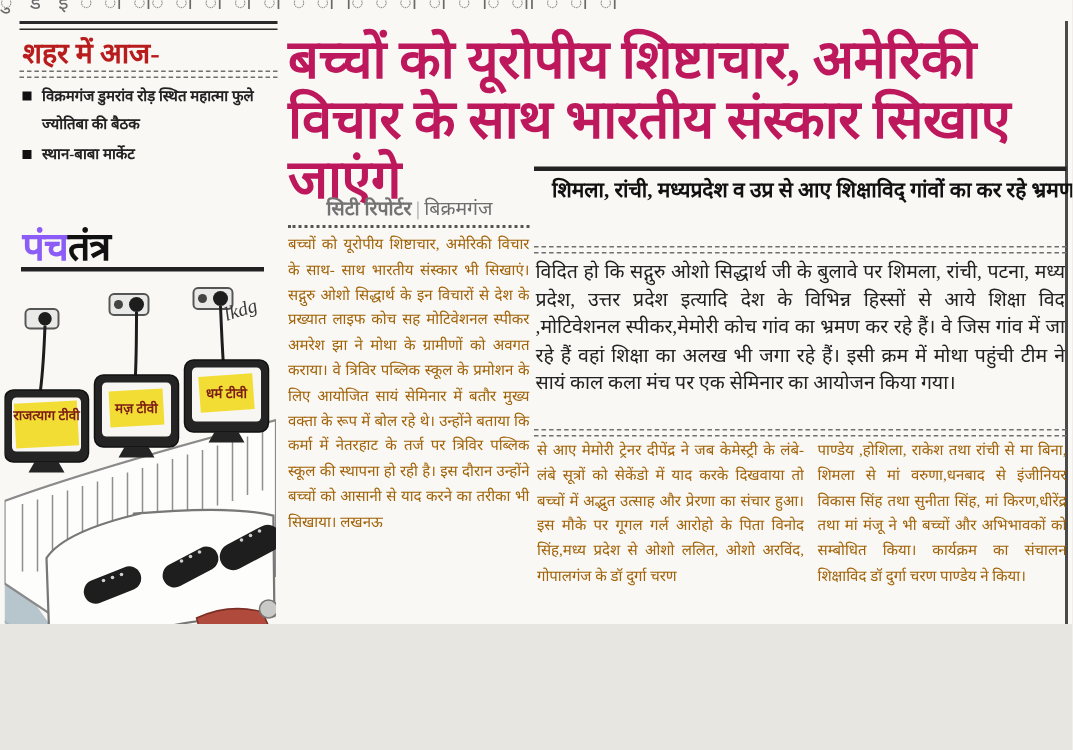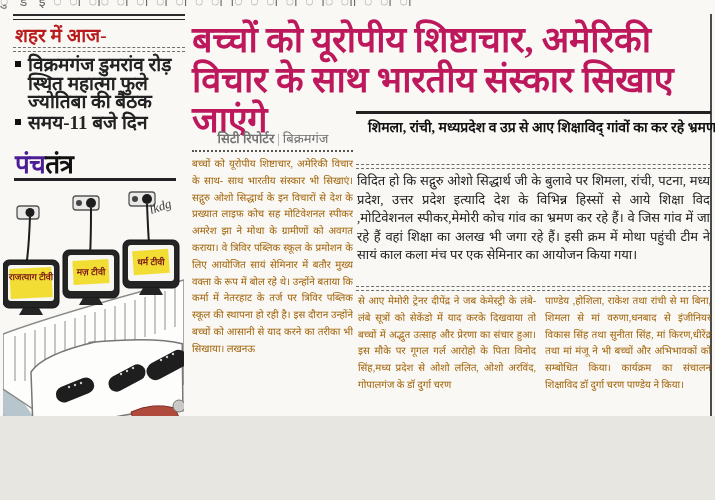--- a/index.html
+++ b/index.html
@@ -13,25 +13,25 @@
   .top-strip{position:absolute;top:0;left:0;width:715px;height:11px;overflow:hidden;color:#6a6a6a;}
   .top-strip span{position:relative;top:-9px;display:block;font-size:14px;letter-spacing:4px;white-space:nowrap;}
   
   .rule-double{position:absolute;border-top:2.5px solid #2a2a2a;border-bottom:1.5px solid #2a2a2a;height:2.5px;}
   .rule-thick{position:absolute;background:#222;height:2.5px;}
   .rule-dash{position:absolute;height:3px;border-top:1px dashed #6f6f6f;border-bottom:1px dashed #6f6f6f;}
   .rule-dot{position:absolute;height:2px;border-top:2px dotted #555;}
   .rule-vert{position:absolute;width:1.5px;background:#4a4a4a;}
   
   .city-title{position:absolute;left:15px;top:22px;width:168px;font-size:19px;font-weight:bold;color:#b91c1c;}
-  .city-list{position:absolute;left:15px;top:56px;width:168px;margin:0;padding:0;list-style:none;font-size:19px;line-height:18.5px;font-weight:bold;color:#222;}
+  .city-list{position:absolute;left:15px;top:56px;width:168px;margin:0;padding:0;list-style:none;font-size:10px;line-height:18.5px;font-weight:bold;color:#222;}
   .city-list li{position:relative;padding-left:13px;margin-bottom:2px;}
   .city-list li .blt{position:absolute;left:0;top:5px;width:6px;height:6px;background:#111;}
   .panch-title{position:absolute;left:15px;top:145px;font-size:26px;font-weight:bold;letter-spacing:-0.5px;}
-  .panch-title .red{color:#4c1d95;}
+  .panch-title .red{color:#8b5cf6;}
   .panch-title .blk{color:#111;}
   
   .headline{position:absolute;left:192px;top:20px;width:520px;font-size:36px;line-height:40px;font-weight:bold;color:#be185d;letter-spacing:-0.3px;}
   .byline{position:absolute;left:194px;top:129px;width:158px;font-size:13px;text-align:center;white-space:nowrap;overflow:hidden;}
   .byline .rep{font-weight:bold;color:#737373;}
   .byline .sep{color:#999;padding:0 3px;}
   .byline .loc{color:#6e6e6e;}
   .subhead{position:absolute;left:368px;top:116px;width:354px;font-size:14px;line-height:24px;font-weight:bold;color:#111;}
   .intro{position:absolute;left:357px;top:172px;width:353px;height:112px;font-size:13px;line-height:18.6px;text-align:justify;color:#222;overflow:hidden;}
   .bodycol{position:absolute;font-size:10px;line-height:16.8px;text-align:justify;color:#a16207;overflow:hidden;}
@@ -54,21 +54,21 @@
   </div>
 
   <div class="rule-vert" style="left:710px;top:14px;height:448px;"></div>
 
   <div class="rule-double" style="left:13px;top:14px;width:172px;"></div>
   <div class="city-title">शहर में आज-</div>
   <div class="rule-dash" style="left:13px;top:47px;width:172px;"></div>
 
   <ul class="city-list">
     <li><span class="blt"></span><span>विक्रमगंज डुमरांव रोड़ स्थित महात्मा फुले ज्योतिबा की बैठक</span></li>
-    <li><span class="blt"></span><span>समय-11 बजे दिन</span></li>
+    <li><span class="blt"></span><span>स्थान-बाबा मार्केट</span></li>
   </ul>
 
   <div class="panch-title">
     <span class="red">पंच</span><span class="blk">तंत्र</span>
   </div>
   <div class="rule-thick" style="left:14px;top:178px;width:162px;height:3px;"></div>
 
   <svg class="cartoon" viewBox="0 0 181 274" xmlns="http://www.w3.org/2000/svg">
 
     <path d="M0,190 L60,274 L0,274 Z" fill="#b7c5cc"></path>

